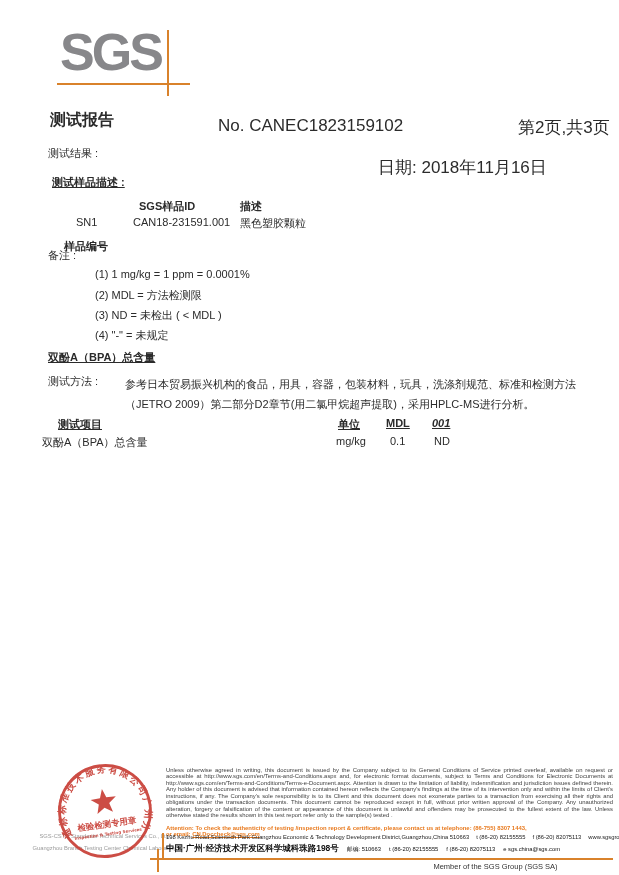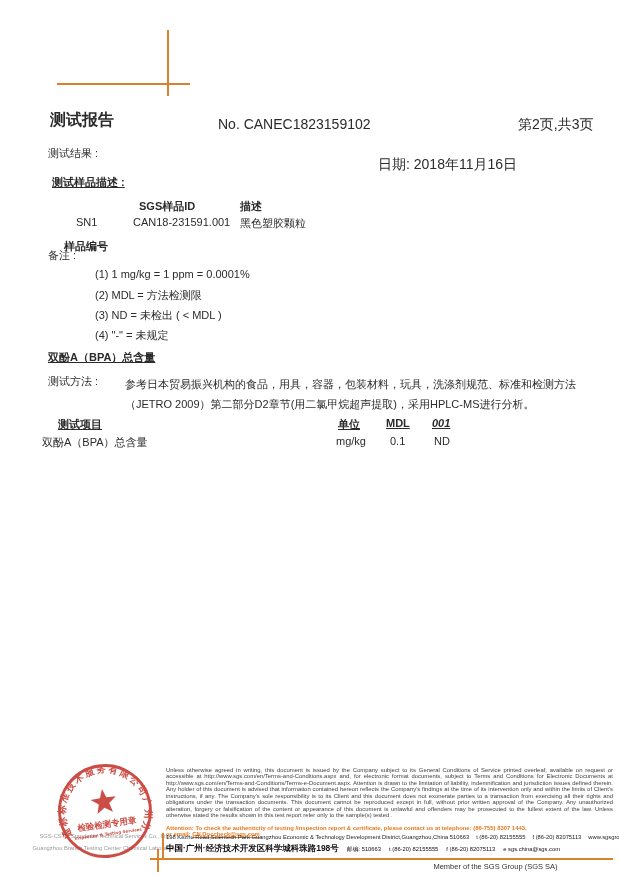--- a/index.html
+++ b/index.html
@@ -15,21 +15,21 @@
     margin:0 auto;overflow:hidden;color:#2b2b2b;
   }
   .abs{position:absolute;white-space:nowrap;}
   
   .logo{left:60px;top:22px;font-size:52px;font-weight:700;color:var(--logo_gray);
         letter-spacing:-3px;font-family:"Liberation Sans",sans-serif;}
   .logo-hline{left:57px;top:83px;width:133px;height:2px;background:var(--brand_orange);}
   .logo-vline{left:167px;top:30px;width:2px;height:66px;background:var(--brand_orange);}
   
   .doc-title{left:50px;top:110px;font-size:16px;font-weight:700;}
-  .hdr-small{font-size:14px;top:116px;}
+  .hdr-small{font-size:17px;top:116px;}
   .report-no{left:218px;}
   .date{left:378px;margin-top:40px;}
   .page-info{left:518px;}
   .txt{font-size:11px;}
   .bold{font-weight:700;}
   .ul{text-decoration:underline;}
   .it{font-style:italic;}
   
   .fineprint{
     left:166px;top:767px;width:447px;font-size:5.9px;line-height:6.45px;
@@ -48,20 +48,21 @@
     color:#9a9a9a;white-space:normal;
   }
   .stamp{left:56px;top:762px;width:98px;height:98px;transform:rotate(-8deg);opacity:.88;}
   a.link{color:inherit;text-decoration:underline;cursor:pointer;}
 </style>
 </head>
 <body>
 
 <div class="page">
 
+  <div class="abs logo">SGS</div>
   <div class="abs logo-hline"></div>
   <div class="abs logo-vline"></div>
 
   <span class="abs doc-title">测试报告</span>
   <span class="abs hdr-small report-no">No. CANEC1823159102</span>
   <span class="abs hdr-small date">日期: 2018年11月16日</span>
   <span class="abs hdr-small page-info">第2页,共3页</span>
 
   <span class="abs txt" style="left:48px;top:146px;">测试结果 :</span>
 

